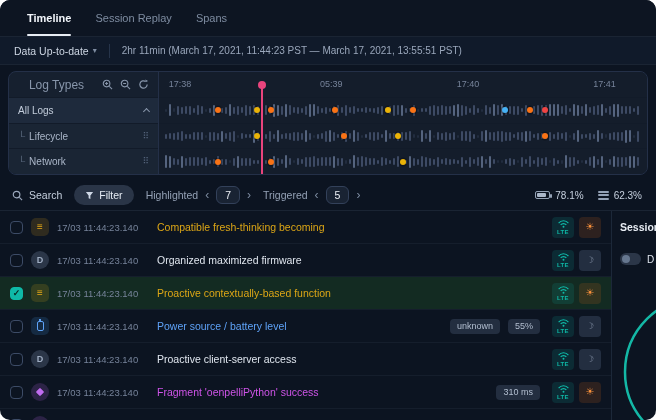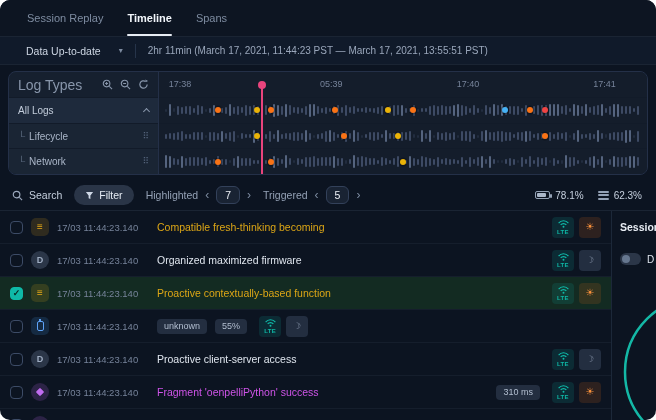--- a/index.html
+++ b/index.html
@@ -12,31 +12,31 @@
   
   .tabbar{height:37px;flex:0 0 37px;display:flex;align-items:center;gap:24px;padding:0 27px;
           background:#0d1522;border-bottom:1px solid #1a2433;}
   .tab{font-size:11px;color:#7e8ca1;height:100%;display:flex;align-items:center;position:relative;white-space:nowrap;}
   .tab.active{color:#f2f6fb;font-weight:700;}
   .tab.active::after{content:"";position:absolute;left:0;right:0;bottom:0;height:2px;background:#e8edf4;border-radius:1px;}
 
   
   .infobar{height:28px;flex:0 0 28px;display:flex;align-items:center;gap:12px;padding:0 14px;
            background:#101a2a;border-bottom:1px solid #1a2433;}
-  .status{display:flex;align-items:center;gap:18px;font-size:10.5px;color:#cdd6e3;margin-left:12px;}
+  .status{display:flex;align-items:center;gap:4px;font-size:10.5px;color:#cdd6e3;}
   .chev{color:#7e8ca1;font-size:8px;line-height:1;}
   .vdiv{width:1px;height:14px;background:#26344a;}
   .range{font-size:10px;color:#9aa7bb;white-space:nowrap;}
 
   
   .tl-panel{margin:6px 8px 5px;height:104px;flex:0 0 104px;background:#16202f;border:1px solid #243048;
             border-radius:8px;display:flex;overflow:hidden;}
   .tl-left{width:150px;flex:0 0 150px;border-right:1px solid #243048;display:flex;flex-direction:column;}
   .tl-lh{height:25px;flex:0 0 25px;display:flex;align-items:center;gap:7px;padding:0 9px;}
-  .tl-lh-label{font-size:14px;color:#8896ab;flex:1;}
+  .tl-lh-label{font-size:12px;color:#8896ab;flex:1;text-align:center;}
   .tl-icon{display:flex;align-items:center;}
   .tl-cell{flex:1;display:flex;align-items:center;padding:0 9px;background:#1e2a3c;border-top:1px solid #121b29;
            font-size:10px;color:#c3cddb;gap:4px;}
   .tl-cell.sub{background:#1a2534;color:#aab6c8;}
   .prefix{color:#5d6c82;}
   .caret-up{width:5px;height:5px;border-left:1.5px solid #8896ab;border-top:1.5px solid #8896ab;
             transform:rotate(45deg);margin-left:auto;margin-top:3px;}
   .handle{margin-left:auto;color:#55647c;font-size:9px;line-height:1;}
   .tl-right{flex:1;position:relative;display:flex;flex-direction:column;background:#141d2b;overflow:hidden;}
   .tl-axis{height:25px;flex:0 0 25px;position:relative;}
@@ -106,22 +106,22 @@
   .toggle::after{content:"";position:absolute;left:2px;top:2px;width:8px;height:8px;border-radius:50%;background:#66778f;}
   .sp-toggle-label{font-size:10px;color:#dfe5ee;white-space:nowrap;}
   .sp-arc{position:absolute;left:0;bottom:0;}
 </style>
 </head>
 <body>
 
 <div class="app" data-interactable="false">
 
   <div class="tabbar" data-interactable="false">
+    <div class="tab active" data-interactable="true">Timeline</div>
     <div class="tab" data-interactable="true">Session Replay</div>
-    <div class="tab active" data-interactable="true">Timeline</div>
     <div class="tab" data-interactable="true">Spans</div>
   </div>
 
   <div class="infobar" data-interactable="false">
     <div class="status" data-interactable="true">
       <span data-interactable="false">Data Up-to-date</span>
       <span class="chev" data-interactable="false">▾</span>
     </div>
     <span class="vdiv" data-interactable="false"></span>
     <span class="range" data-interactable="false">2hr 11min (March 17, 2021, 11:44:23 PST — March 17, 2021, 13:55:51 PST)</span>
@@ -666,20 +666,21 @@
             </button>
         </span>
       </div>
 
       <div class="log-row" data-interactable="true">
         <span class="checkbox" data-interactable="true"></span>
         <span class="badge-icon b-batt" data-interactable="false">
             <i class="batt-glyph" data-interactable="false"></i>
           </span>
         <span class="log-time" data-interactable="false">17/03 11:44:23.140</span>
+        <span class="log-msg m-blue" data-interactable="false">Power source / battery level</span>
         <span class="chip" data-interactable="false">unknown</span>
         <span class="chip" data-interactable="false">55%</span>
         <span class="row-actions">
           <button class="act-btn net-btn" data-interactable="true">
             <svg width="13" height="8" viewBox="0 0 14 9">
                 <path d="M1.5 3.5 A7 7 0 0 1 12.5 3.5" stroke="#0fb9a8" fill="none" stroke-width="1.3"></path>
                 <path d="M3.8 5.6 A4.2 4.2 0 0 1 10.2 5.6" stroke="#0fb9a8" fill="none" stroke-width="1.3"></path>
                 <circle cx="7" cy="7.6" r="1.1" fill="#0fb9a8"></circle>
               </svg>
             <span class="net-label" data-interactable="false">LTE</span>

